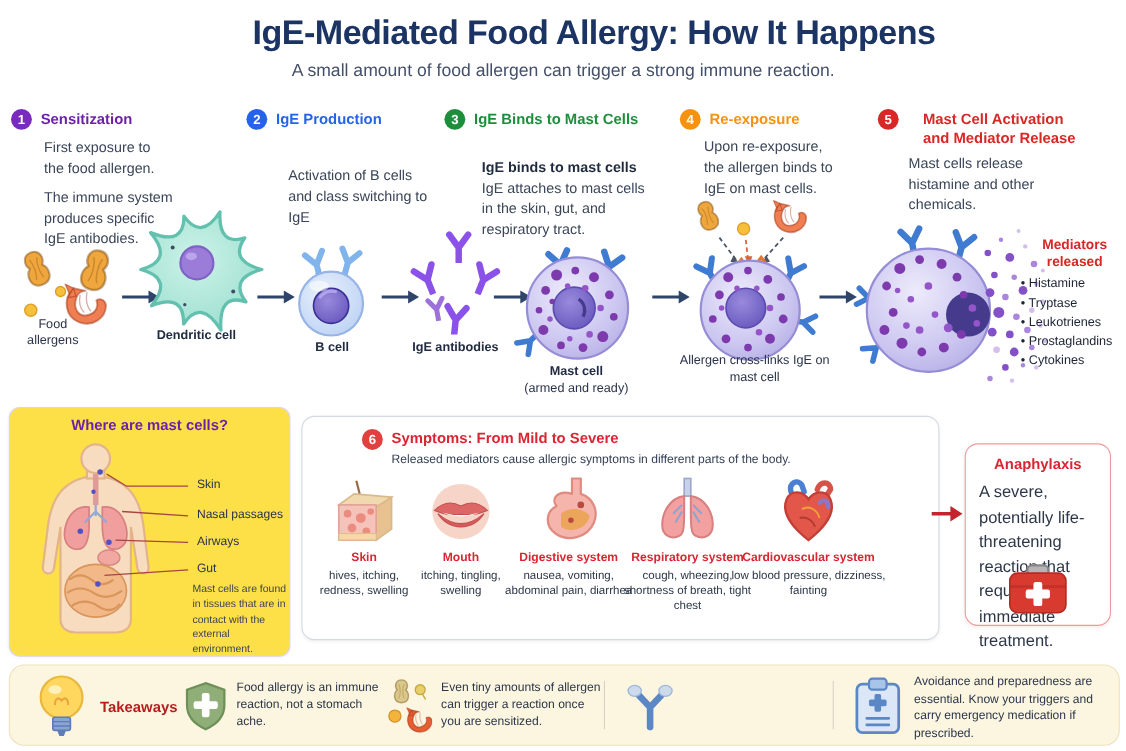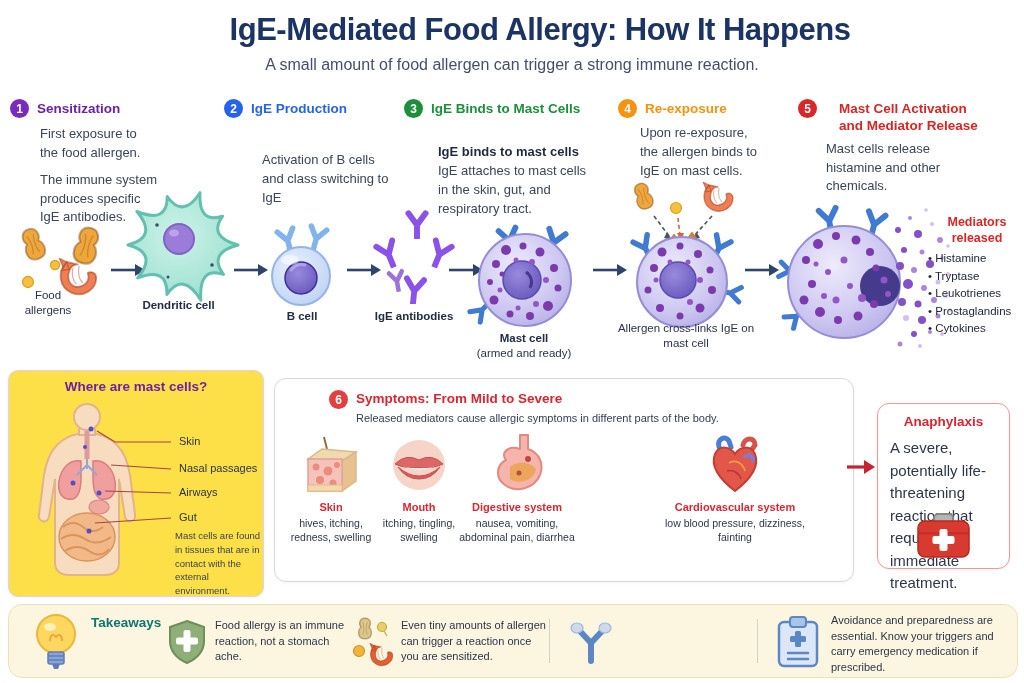--- a/index.html
+++ b/index.html
@@ -46,21 +46,21 @@
   .symp-col{position:absolute;top:52px;text-align:center;}
   .symp-icon{height:64px;display:flex;align-items:flex-end;justify-content:center;}
   .symp-name{font-size:11px;font-weight:700;color:#d92632;margin-top:6px;}
   .symp-desc{font-size:10.5px;color:#2d3748;line-height:1.35;margin-top:3px;}
   .ana-box{left:877px;top:403px;width:131px;height:164px;background:#fff;border:1.5px solid #ef9a9a;
            border-radius:12px;box-shadow:0 1px 3px rgba(200,40,40,.08);}
   .ana-title{left:0;top:10px;width:131px;text-align:center;font-size:13.5px;font-weight:700;color:#d92632;}
   .ana-desc{left:12px;top:33px;width:108px;font-size:15px;color:#2d3748;line-height:1.5;}
   
   .footer{left:8px;top:604px;width:1008px;height:72px;background:#fcf6e1;border:1.5px solid #eee1ba;border-radius:14px;}
-  .footer-label{left:82px;top:10px;font-size:13.5px;font-weight:700;color:#0f766e;}
+  .footer-label{left:82px;top:30px;font-size:13.5px;font-weight:700;color:#b91c1c;}
   .footer-text{position:absolute;font-size:11px;color:#2b3648;line-height:1.42;}
   .fdiv{position:absolute;top:14px;width:1px;height:44px;background:#d6d2c2;}
 </style>
 </head>
 <body>
 
 <svg width="0" height="0" style="position:absolute" aria-hidden="true">
   <defs>
     <radialGradient id="cellGrad" cx="40%" cy="35%" r="78%">
       <stop offset="0%" stop-color="#edebfb"></stop>
@@ -484,20 +484,32 @@
         <path d="M34,2 L42,2 L42,16 C54,20 58,32 54,42 C48,56 30,60 19,52 C9,45 10,32 20,27 C14,20 22,12 34,16 Z" fill="#f5b5ac" stroke="#e08a80" stroke-width="2" stroke-linejoin="round"></path>
         <path d="M24,34 C30,28 44,28 50,36 C48,48 32,52 24,46 Z" fill="#eaa34c" opacity="0.85"></path>
         <circle cx="42" cy="26" r="3" fill="#b84a42"></circle>
             <circle cx="33" cy="40" r="2.5" fill="#b84a42"></circle>
       </svg>
         </div>
       <div class="symp-name">Digestive system</div>
       <div class="symp-desc">nausea, vomiting, abdominal pain, diarrhea</div>
     </div>
 
+    <div class="symp-col" style="left:292px;width:116px;">
+      <div class="symp-icon">
+          <svg width="62" height="62" viewBox="0 0 62 62">
+        <rect x="28" y="2" width="6" height="16" fill="#c7d2ea" stroke="#9aa8cc" stroke-width="1.5"></rect>
+        <path d="M28,18 C14,20 8,34 8,44 C8,54 16,58 24,54 C28,52 28,44 28,28 Z" fill="#f2a0a0" stroke="#d87f7f" stroke-width="1.8"></path>
+        <path d="M34,18 C48,20 54,34 54,44 C54,54 46,58 38,54 C34,52 34,44 34,28 Z" fill="#f2a0a0" stroke="#d87f7f" stroke-width="1.8"></path>
+        <path d="M26,26 L18,34 M26,32 L20,42 M36,26 L44,34 M36,32 L42,42" stroke="#8ea3cf" stroke-width="1.8" fill="none"></path>
+      </svg>
+        </div>
+      <div class="symp-name">Respiratory system</div>
+      <div class="symp-desc">cough, wheezing, shortness of breath, tight chest</div>
+    </div>
 
     <div class="symp-col" style="left:384px;width:152px;">
       <div class="symp-icon">
           <svg width="60" height="62" viewBox="0 0 60 62">
         <path d="M14,14 C12,6 20,2 24,8 L26,14" fill="none" stroke="#4a7fd4" stroke-width="5" stroke-linecap="round"></path>
         <path d="M38,12 C40,4 50,4 50,12 L46,18" fill="none" stroke="#d4544a" stroke-width="5" stroke-linecap="round"></path>
         <path d="M30,58 C12,44 6,31 10,21 C14,12 25,13 30,21 C35,13 46,12 50,21 C54,31 48,44 30,58 Z" fill="#e2574a" stroke="#c23f35" stroke-width="2"></path>
         <path d="M24,30 C30,26 38,30 40,38" stroke="#f0a23c" stroke-width="1.6" fill="none"></path>
         <path d="M22,38 C28,36 34,40 36,46" stroke="#b23a30" stroke-width="1.6" fill="none"></path>
         <path d="M40,24 C44,20 48,22 48,28" fill="none" stroke="#8a77c8" stroke-width="4" stroke-linecap="round"></path>

